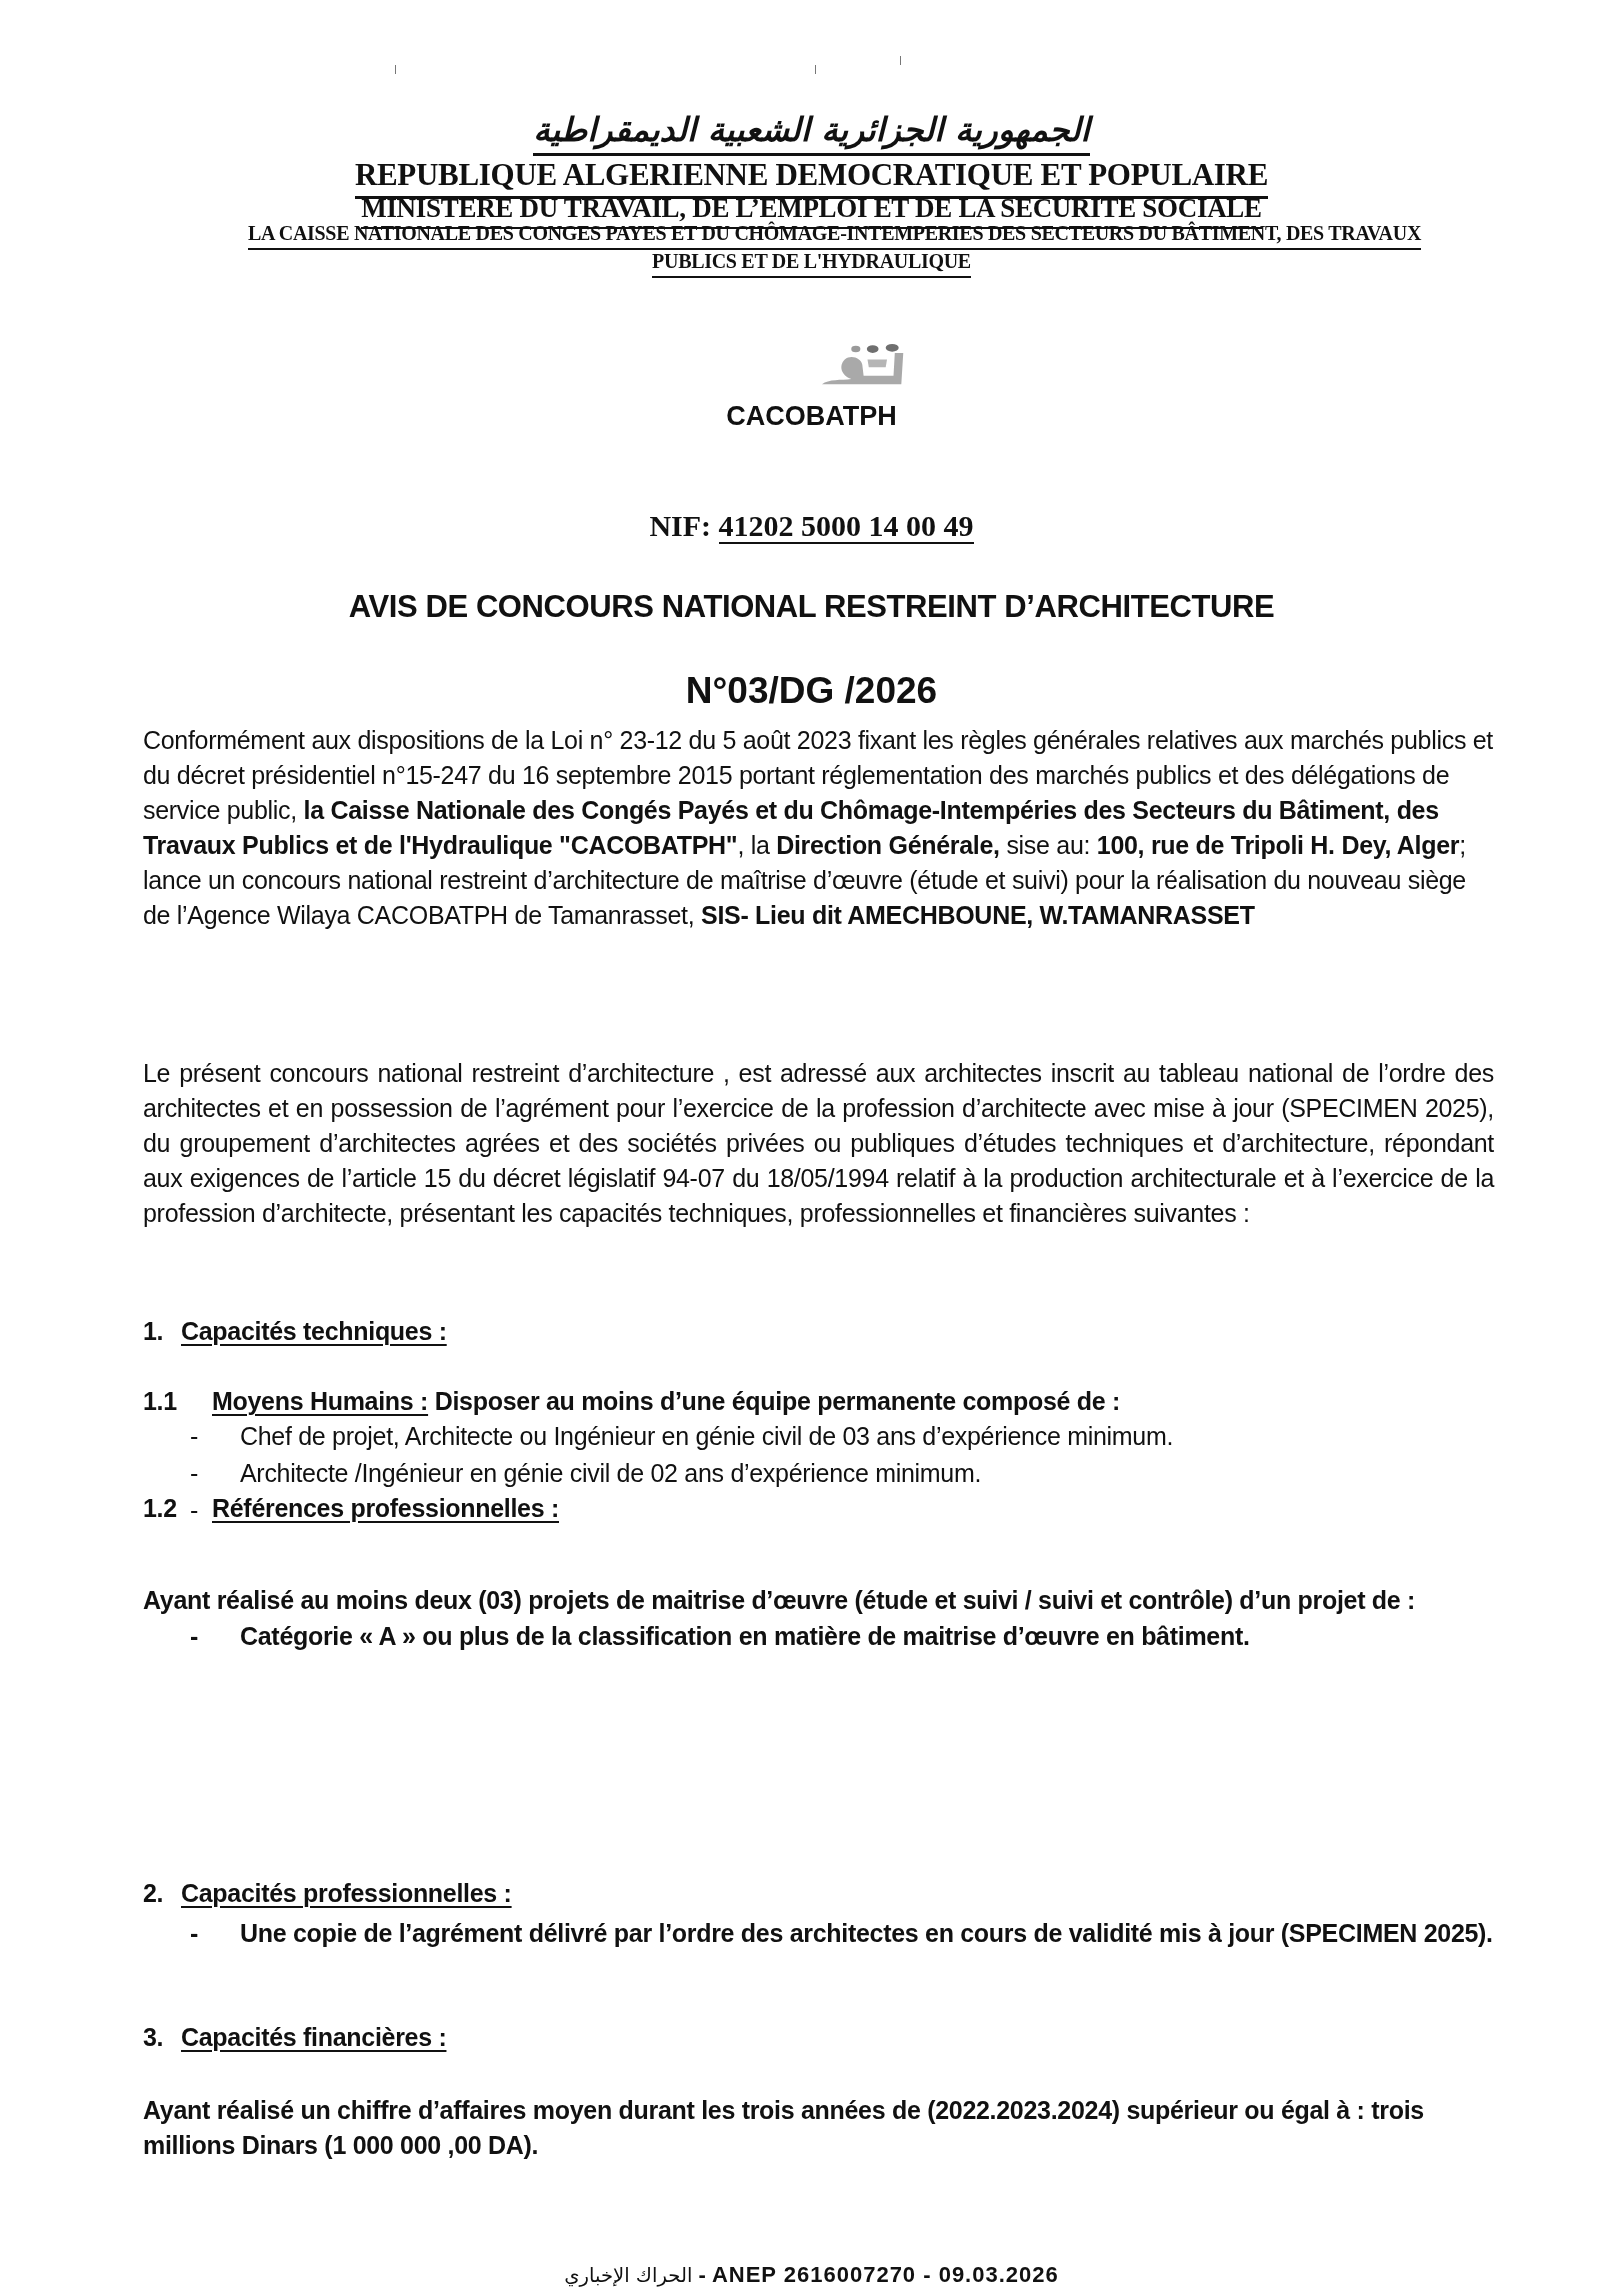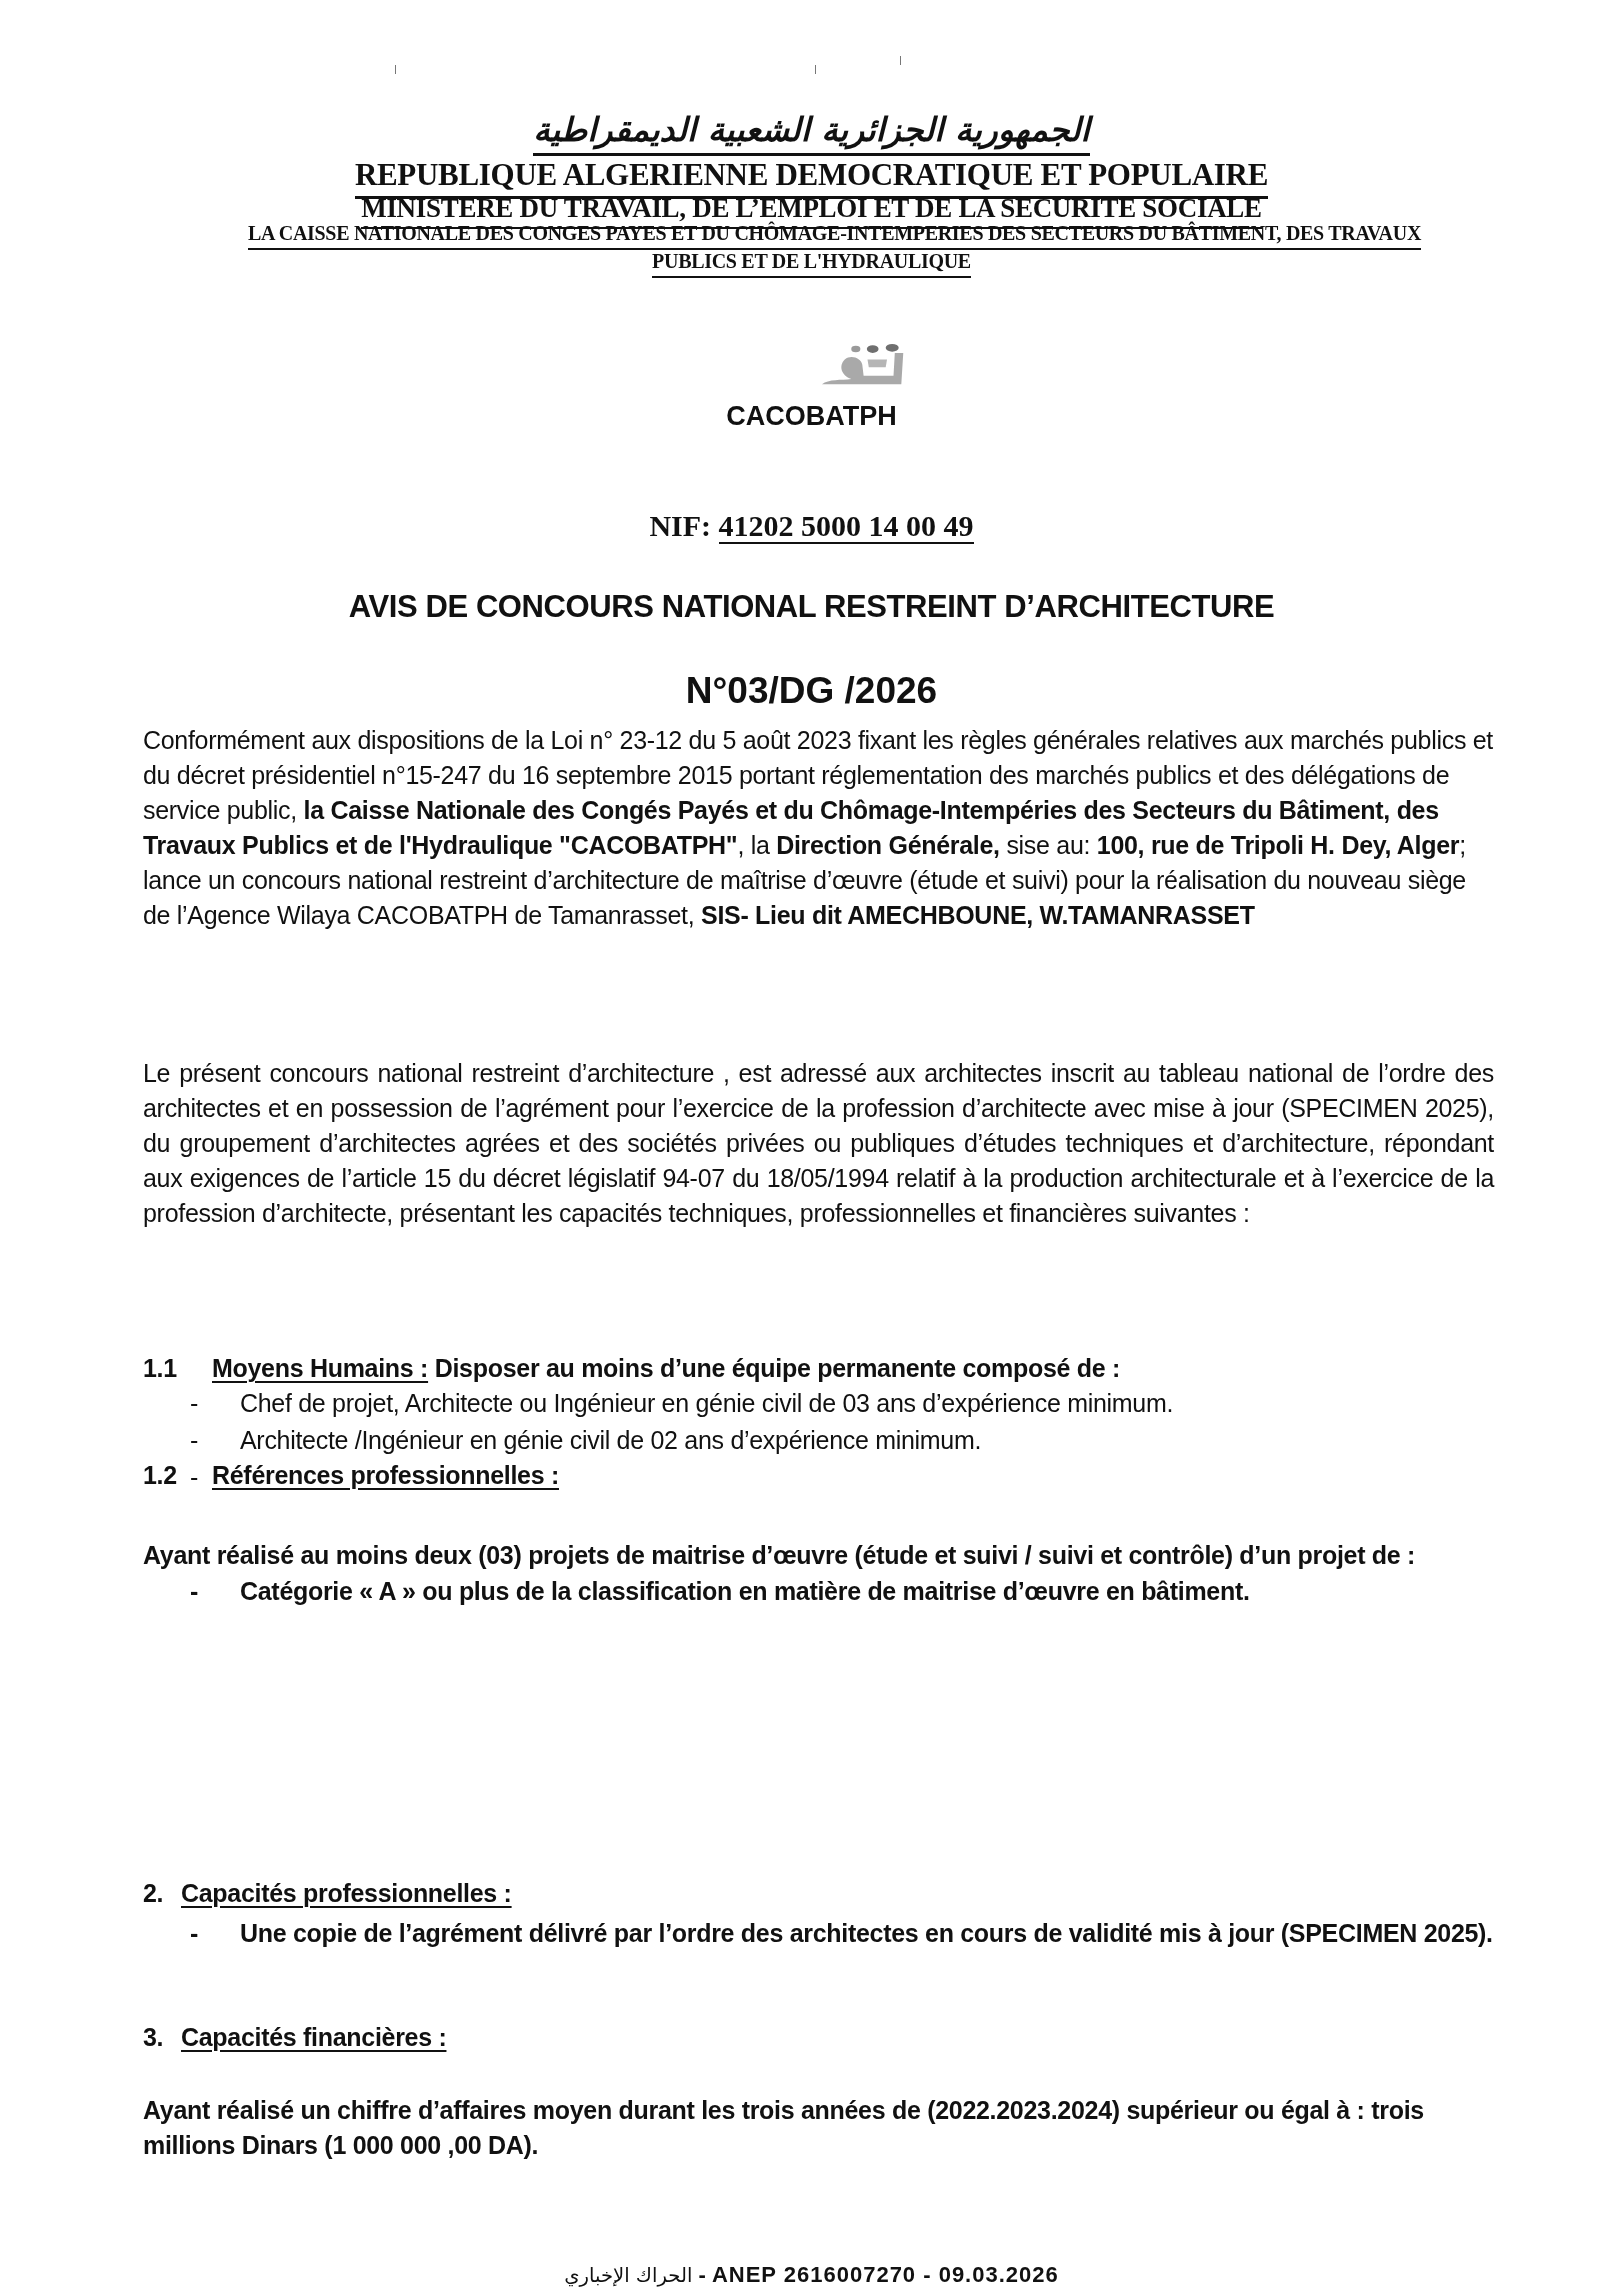--- a/index.html
+++ b/index.html
@@ -179,34 +179,37 @@
 <div class="abs center notice-title">AVIS DE CONCOURS NATIONAL RESTREINT  D’ARCHITECTURE</div>
 <div class="abs center notice-number">N°03/DG /2026</div>
 
 <div class="abs body-block para1">
   <span>Conformément aux dispositions  de  la Loi n° 23-12 du 5 août 2023 fixant les règles générales relatives aux marchés publics et du décret  présidentiel n°15-247 du 16 septembre 2015 portant réglementation des marchés publics et des délégations de service public, </span><span class="b">la Caisse Nationale des Congés Payés et du Chômage-Intempéries des Secteurs du Bâtiment, des Travaux Publics et de l'Hydraulique "CACOBATPH"</span><span>, la </span><span class="b">Direction Générale,</span><span> sise au: </span><span class="b">100, rue de Tripoli H. Dey, Alger</span><span>; lance un concours national restreint d’architecture de maîtrise d’œuvre (étude et suivi) pour la réalisation du nouveau siège de l’Agence Wilaya  CACOBATPH de Tamanrasset,  </span><span class="b">SIS- Lieu dit AMECHBOUNE, W.TAMANRASSET</span>
 </div>
 
 <div class="abs body-block para2">Le présent concours national restreint d’architecture , est adressé aux architectes inscrit au tableau national de l’ordre des architectes et en possession de l’agrément pour l’exercice de la profession d’architecte avec mise à jour (SPECIMEN 2025), du groupement d’architectes agrées et des sociétés privées ou publiques d’études techniques et d’architecture, répondant aux exigences de l’article 15 du décret législatif 94-07 du 18/05/1994 relatif à la production architecturale et à l’exercice de la profession d’architecte, présentant les capacités techniques, professionnelles et financières suivantes :</div>
 
 <div class="abs body-block" style="top:1315px;">
+  <div class="section-title">
+    <span class="num">1.</span><span class="lbl">Capacités techniques :</span>
+  </div>
 
   <div class="section-title" style="margin-top:37px;">
     <span class="sub-num">1.1</span><span class="lbl">Moyens Humains :</span><span> Disposer au moins d’une équipe permanente composé de :</span>
   </div>
   <ul class="bullets">
     <li><span class="dash">-</span><span>Chef de projet, Architecte ou Ingénieur en génie civil de 03 ans d’expérience minimum.</span></li>
     <li><span class="dash">-</span><span>Architecte /Ingénieur en génie civil de 02 ans d’expérience minimum.</span></li>
     <li><span class="dash">-</span></li>
   </ul>
 
   <div class="section-title" style="">
     <span class="sub-num">1.2</span><span class="lbl">Références professionnelles :</span>
   </div>
-  <div class="plain b" style="margin-top:46px;">Ayant réalisé au moins deux (03) projets de maitrise d’œuvre (étude et suivi / suivi et contrôle) d’un projet de :</div>
+  <div class="plain b" style="margin-top:58px;">Ayant réalisé au moins deux (03) projets de maitrise d’œuvre (étude et suivi / suivi et contrôle) d’un projet de :</div>
   <ul class="bullets">
     <li class="b"><span class="dash">-</span><span>Catégorie « A » ou plus de la classification en matière de maitrise d’œuvre en bâtiment.</span></li>
   </ul>
 </div>
 
 <div class="abs body-block" style="top:1877px;">
   <div class="section-title">
     <span class="num">2.</span><span class="lbl">Capacités professionnelles :</span>
   </div>
   <ul class="bullets" style="margin-top:3.9px;">

